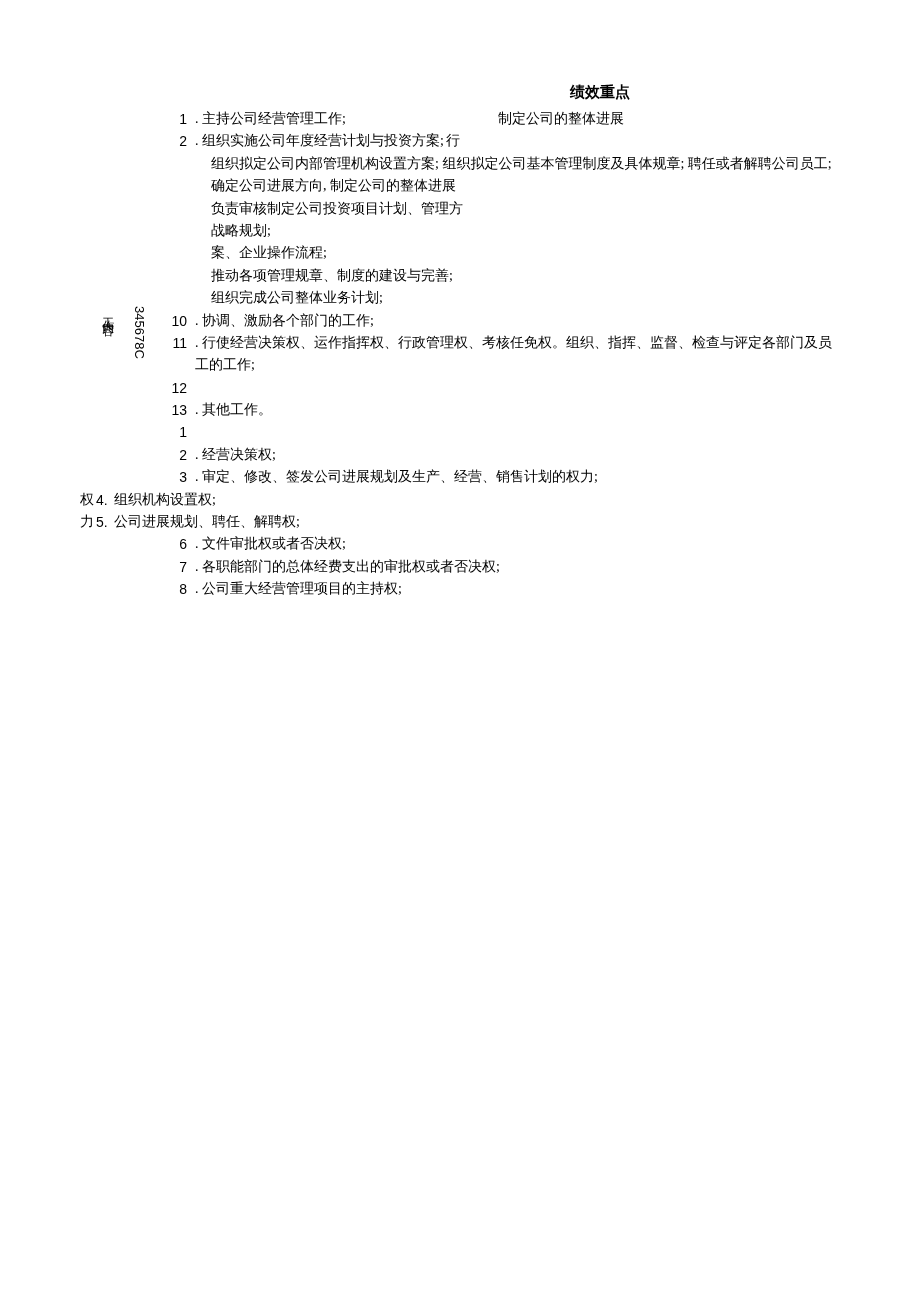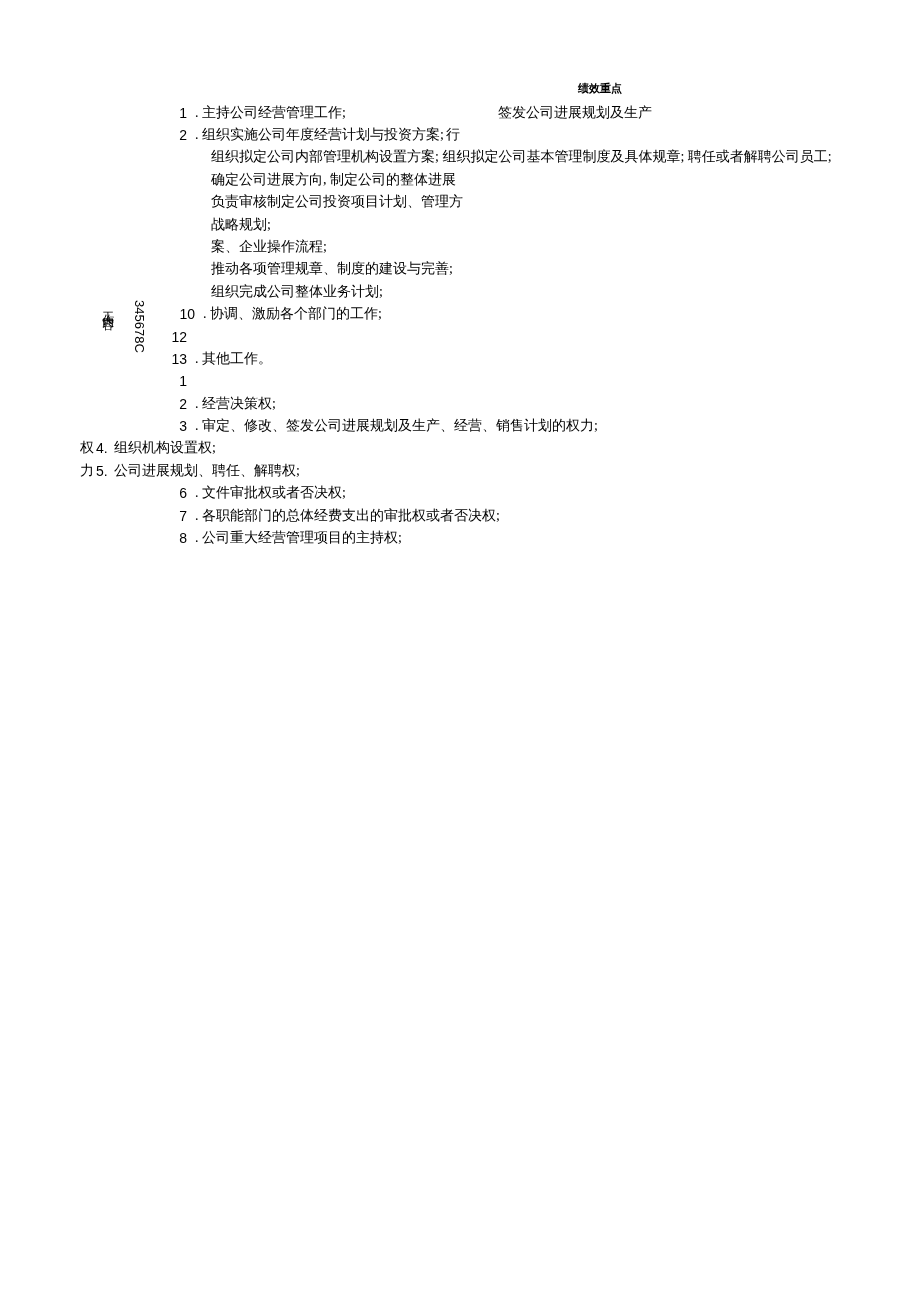--- a/index.html
+++ b/index.html
@@ -12,21 +12,21 @@
       font-size: 14px;
       line-height: 1.6;
       color: #000;
       background: #fff;
       width: 920px;
       padding: 80px 80px 0 80px;
     }
     .title {
       text-align: center;
       font-weight: bold;
-      font-size: 11px;
+      font-size: 15px;
       margin-bottom: 4px;
       padding-left: 280px;
     }
     .content-wrapper {
       position: relative;
     }
     .vertical-label-1 {
       position: absolute;
       left: 18px;
       top: 200px;
@@ -72,42 +72,46 @@
 <div class="title">绩效重点</div>
 
 <div class="content-wrapper">
   <div class="vertical-label-1">工作内容</div>
   <div class="vertical-label-2">345678C</div>
 
   <div class="main-content">
     <div class="row">
       <span class="num">1</span>
       <span>. 主持公司经营管理工作;</span>
-      <span class="right-note">签发公司进展规划及生产</span>
+      <span class="right-note">制定公司的整体进展</span>
     </div>
 
     <div class="row">
       <span class="num">2</span>
       <span>. 组织实施公司年度经营计划与投资方案;</span>
       <span style="margin-left:2px;">行</span>
     </div>
 
     <div style="margin-left:46px;">
       <span class="line">组织拟定公司内部管理机构设置方案; 组织拟定公司基本管理制度及具体规章; 聘任或者解聘公司员工;</span>
       <span class="line">确定公司进展方向, 制定公司的整体进展</span>
       <span class="line">负责审核制定公司投资项目计划、管理方</span>
       <span class="line">战略规划;</span>
       <span class="line">案、企业操作流程;</span>
       <span class="line">推动各项管理规章、制度的建设与完善;</span>
       <span class="line">组织完成公司整体业务计划;</span>
     </div>
 
-    <div class="row" style="margin-left:8px;">
+    <div class="row" style="">
       <span class="num">10</span>
       <span>. 协调、激励各个部门的工作;</span>
+    </div>
+    <div class="row">
+      <span class="num">11</span>
+      <span style="flex:1;">. 行使经营决策权、运作指挥权、行政管理权、考核任免权。组织、指挥、监督、检查与评定各部门及员工的工作;</span>
     </div>
     <div class="row">
       <span class="num">12</span>
     </div>
     <div class="row">
       <span class="num">13</span>
       <span>. 其他工作。</span>
     </div>
 
     <div class="row">

